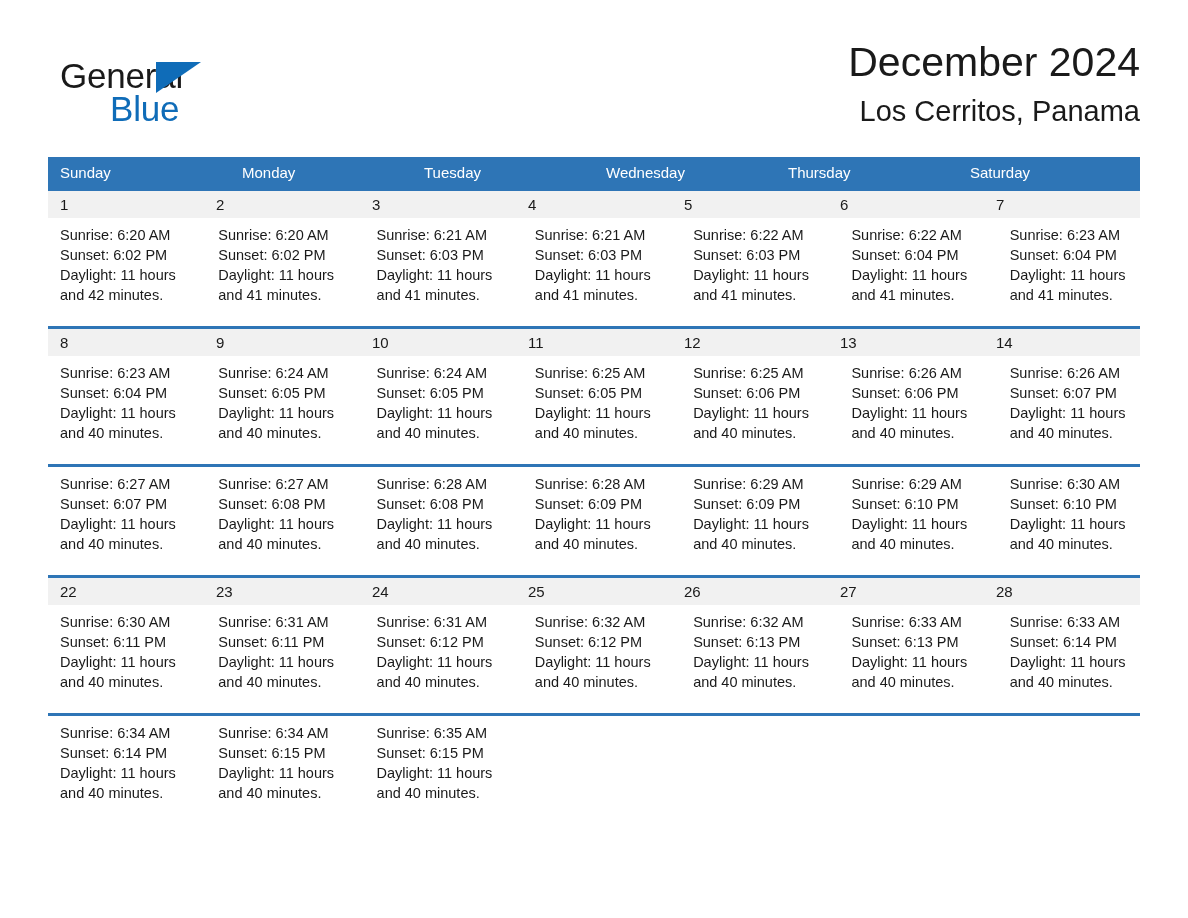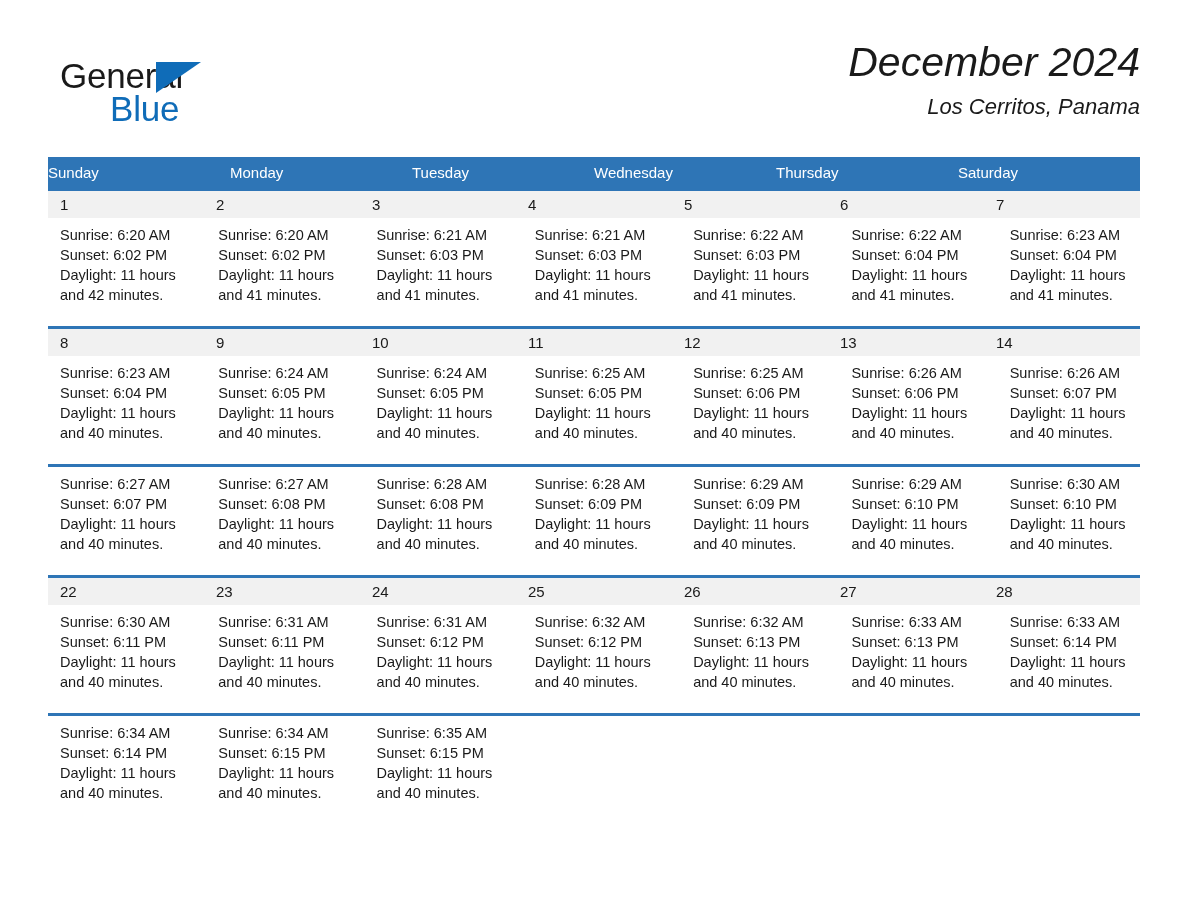--- a/index.html
+++ b/index.html
@@ -63,30 +63,29 @@
     color: #0f6cb8;
     letter-spacing: -0.2px;
     line-height: 1;
   }
 
   .title-block {
     position: absolute;
     right: 0;
     top: 0;
     text-align: right;
-    font-style: italic;
   }
   .month-title {
     font-size: 41px;
     color: #1a1a1a;
     line-height: 1.12;
     white-space: nowrap;
   }
   .location {
-    font-size: 22px;
+    font-size: 29px;
     color: #1a1a1a;
     line-height: 1.2;
     margin-top: 8px;
     white-space: nowrap;
   }
 
   
   .calendar {
     position: absolute;
     left: 48px;
@@ -97,20 +96,21 @@
   .dow-row {
     display: flex;
     background: #2e75b6;
     height: 31px;
   }
   .dow-cell {
     flex: 1 1 0;
     color: #ffffff;
     font-size: 15px;
     line-height: 31px;
+    padding-left: 12px;
     box-sizing: border-box;
     overflow: hidden;
     white-space: nowrap;
   }
 
   .week {
     border-top: 3px solid #2e75b6;
   }
   .week:first-of-type {
     border-top: none;

